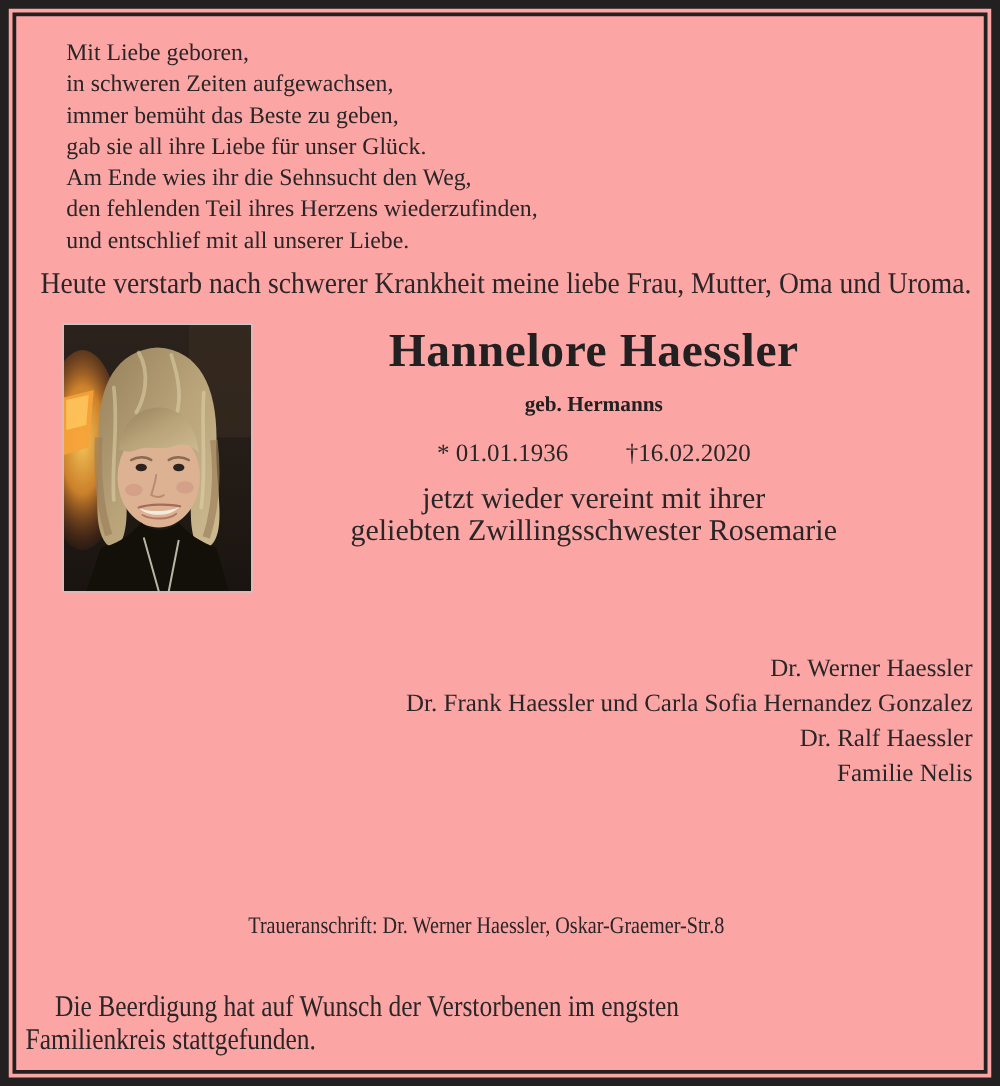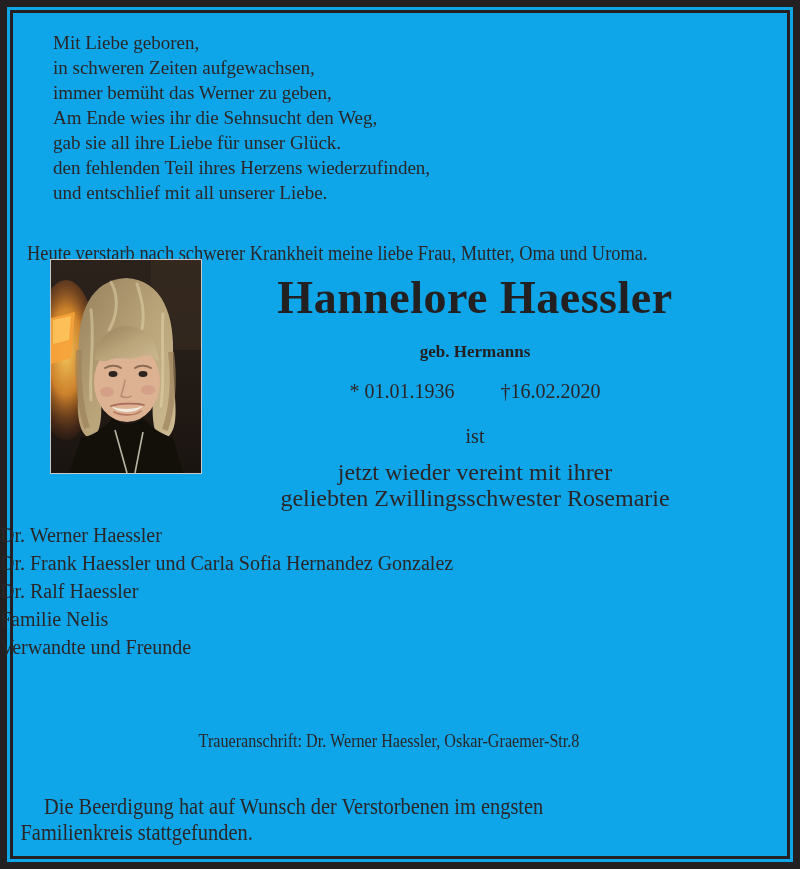--- a/index.html
+++ b/index.html
@@ -1,61 +1,61 @@
 <!DOCTYPE html>
 <html lang="de"><head>
 <meta charset="utf-8">
 <style>
   html,body{margin:0;padding:0;background:#ffffff;}
   .page{
     position:relative;
     width:800px;height:869px;
-    background:#0ea5e9;
+    background:#fca5a5;
     font-family:"Liberation Serif","DejaVu Serif",serif;
     color:#2a2627;
     overflow:hidden;
   }
   
   .frame-outer{position:absolute;inset:0;border:7px solid #232021;pointer-events:none;}
   .frame-inner{position:absolute;inset:10px;border:3px solid #232021;pointer-events:none;}
 
   .poem{position:absolute;left:53px;top:30px;font-size:19px;line-height:25px;}
-  .intro{position:absolute;left:0;right:0;top:214px;font-size:20px;white-space:nowrap;margin-top:28px;}
+  .intro{position:absolute;left:0;right:0;top:214px;font-size:24px;white-space:nowrap;}
   .cond{display:inline-block;transform:scaleX(0.92);transform-origin:center;white-space:nowrap;}
   .cond2{display:inline-block;transform:scaleX(0.85);transform-origin:center;white-space:nowrap;}
 
   .photo{position:absolute;left:51px;top:260px;width:150px;height:213px;outline:1px solid #c9c9c9;}
   .photo svg{display:block;width:150px;height:213px;}
 
   .right-col{position:absolute;left:200px;right:50px;top:261px;text-align:center;}
-  .deceased-name{margin:16px;font-size:46px;line-height:41px;font-weight:bold;color:#232021;letter-spacing:0.5px;}
-  .maiden{margin-top:24px;font-size:17px;font-weight:bold;color:#232021;}
+  .deceased-name{margin:0;font-size:38px;line-height:41px;font-weight:bold;color:#232021;letter-spacing:0.5px;}
+  .maiden{margin-top:12px;font-size:17px;font-weight:bold;color:#232021;}
   .dates{margin-top:17px;font-size:20px;line-height:25px;}
   .dates .birth{margin-right:46px;}
   .ist{margin-top:20px;font-size:20px;line-height:25px;}
   .reunion{margin-top:10px;font-size:24px;line-height:26px;}
 
-  .mourners{position:absolute;left:0;right:22px;top:521px;text-align:left;font-size:20px;line-height:28px;}
+  .mourners{position:absolute;left:0;right:22px;top:521px;text-align:right;font-size:20px;line-height:28px;}
 
   .address{position:absolute;left:0;right:22px;top:728px;text-align:center;font-size:19px;line-height:26px;}
   .funeral{position:absolute;left:0;right:22px;top:793px;text-align:left;font-size:24px;line-height:26px;}
 </style>
 </head>
 <body>
 
 <div class="page">
   <div class="frame-outer"></div>
   <div class="frame-inner"></div>
 
   <div class="poem">
     <div>Mit Liebe geboren,</div>
     <div>in schweren Zeiten aufgewachsen,</div>
-    <div>immer bemüht das Werner zu geben,</div>
+    <div>immer bemüht das Beste zu geben,</div>
+    <div>gab sie all ihre Liebe für unser Glück.</div>
     <div>Am Ende wies ihr die Sehnsucht den Weg,</div>
-    <div>gab sie all ihre Liebe für unser Glück.</div>
     <div>den fehlenden Teil ihres Herzens wiederzufinden,</div>
     <div>und entschlief mit all unserer Liebe.</div>
   </div>
 
   <div class="intro">
     <span class="cond">Heute verstarb nach schwerer Krankheit meine liebe Frau, Mutter, Oma und Uroma.</span>
   </div>
 
   <div class="photo">
     <svg viewBox="0 0 150 213" aria-hidden="true">
@@ -100,33 +100,31 @@
       <path d="M28,90 C26,120 30,150 36,168 M120,92 C124,124 120,152 114,170" stroke="#9c825c" stroke-width="6" fill="none" opacity="0.7"></path>
     </svg>
   </div>
 
   <div class="right-col">
     <h1 class="deceased-name">Hannelore Haessler</h1>
     <div class="maiden">geb. Hermanns</div>
     <div class="dates">
       <span class="birth">* 01.01.1936</span><span>†16.02.2020</span>
     </div>
-    <div class="ist">ist</div>
     <div class="reunion">
       <div>jetzt wieder vereint mit ihrer</div>
       <div>geliebten Zwillingsschwester Rosemarie</div>
     </div>
   </div>
 
   <div class="mourners">
     <div>Dr. Werner Haessler</div>
     <div>Dr. Frank Haessler und Carla Sofia Hernandez Gonzalez</div>
     <div>Dr. Ralf Haessler</div>
     <div>Familie Nelis</div>
-    <div>Verwandte und Freunde</div>
   </div>
 
   <div class="address">
     <div><span class="cond2">Traueranschrift: Dr. Werner Haessler, Oskar-Graemer-Str.8</span></div>
   </div>
 
   <div class="funeral">
     <div><span class="cond2">Die Beerdigung hat auf Wunsch der Verstorbenen im engsten</span></div>
     <div><span class="cond2">Familienkreis stattgefunden.</span></div>
   </div>

